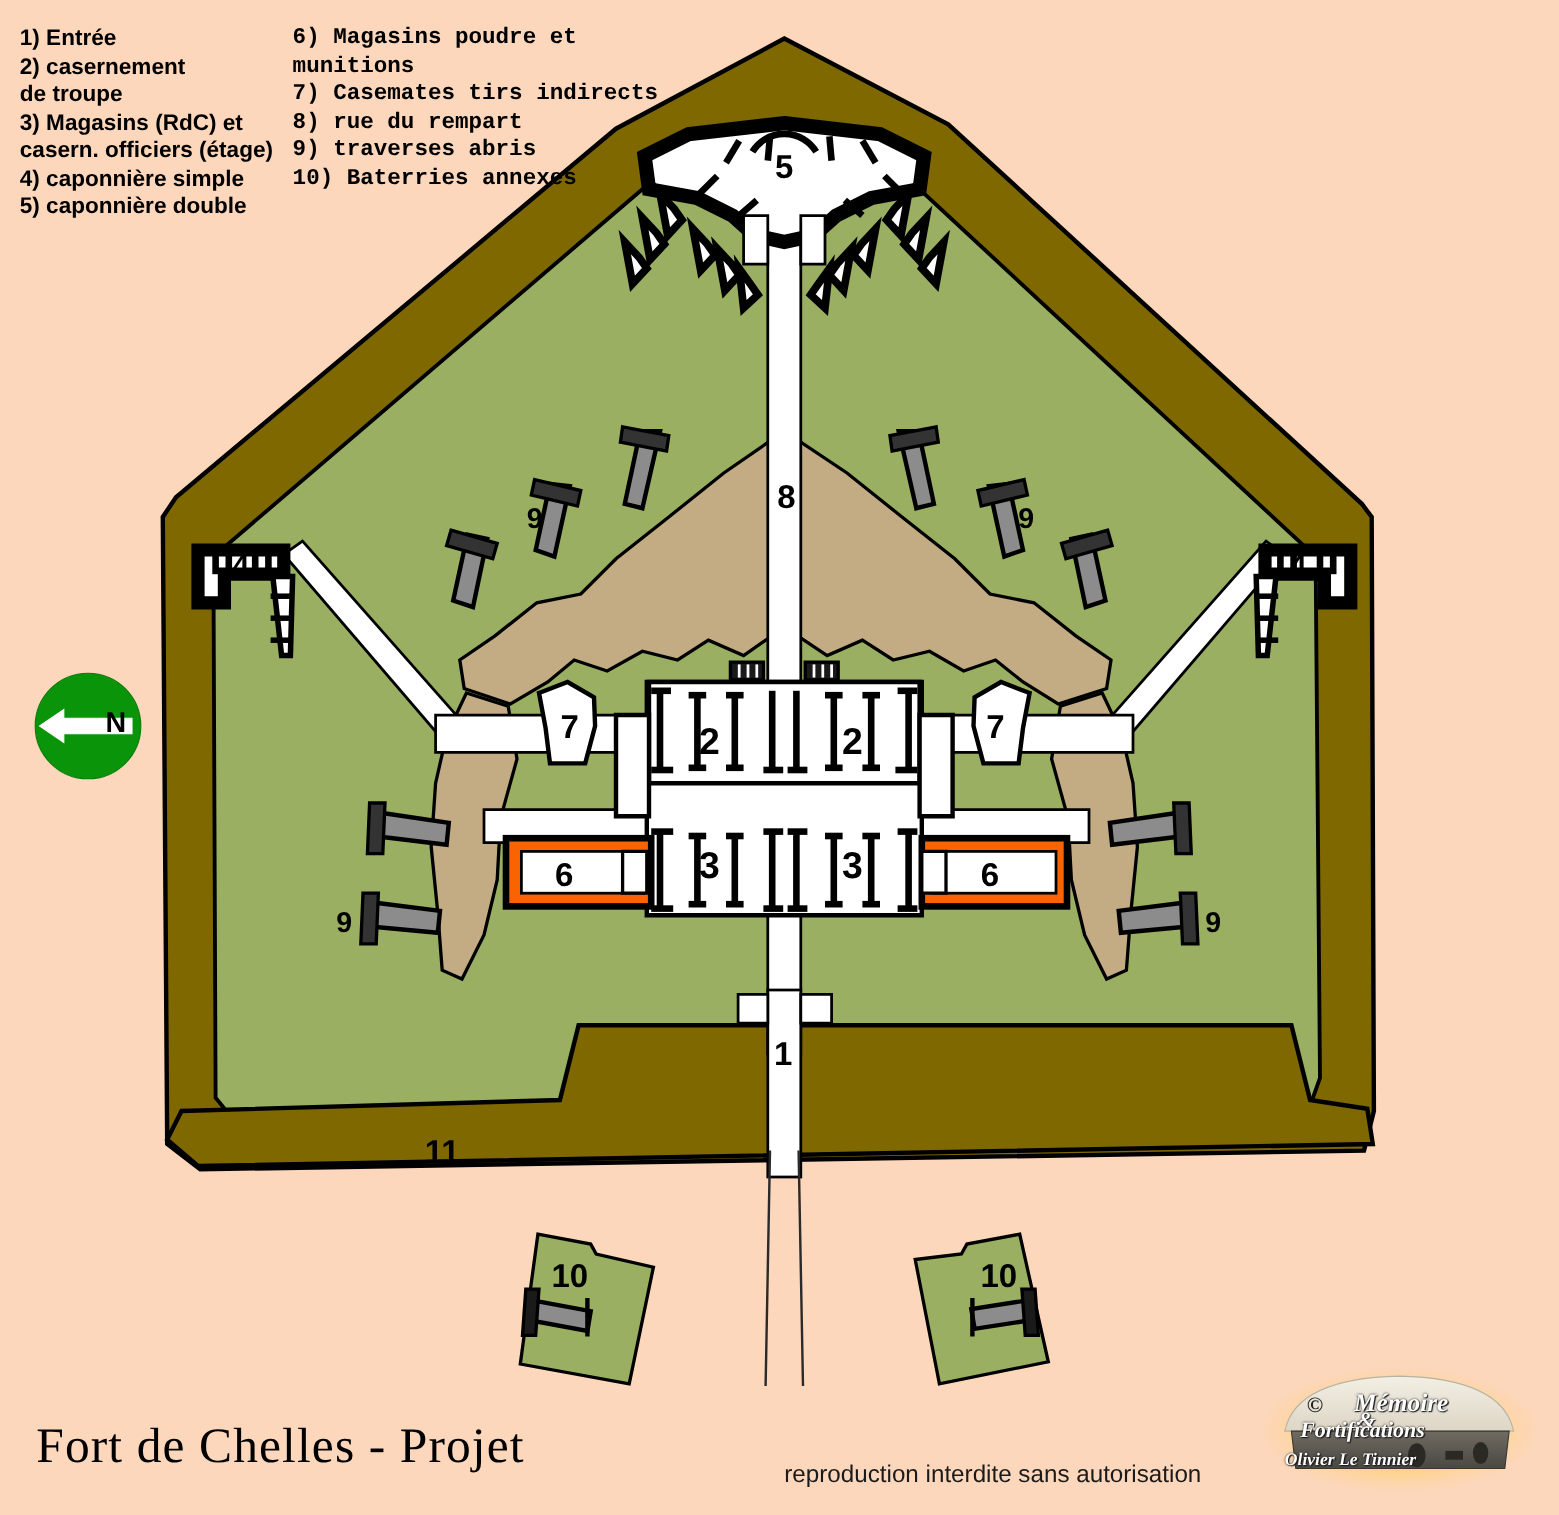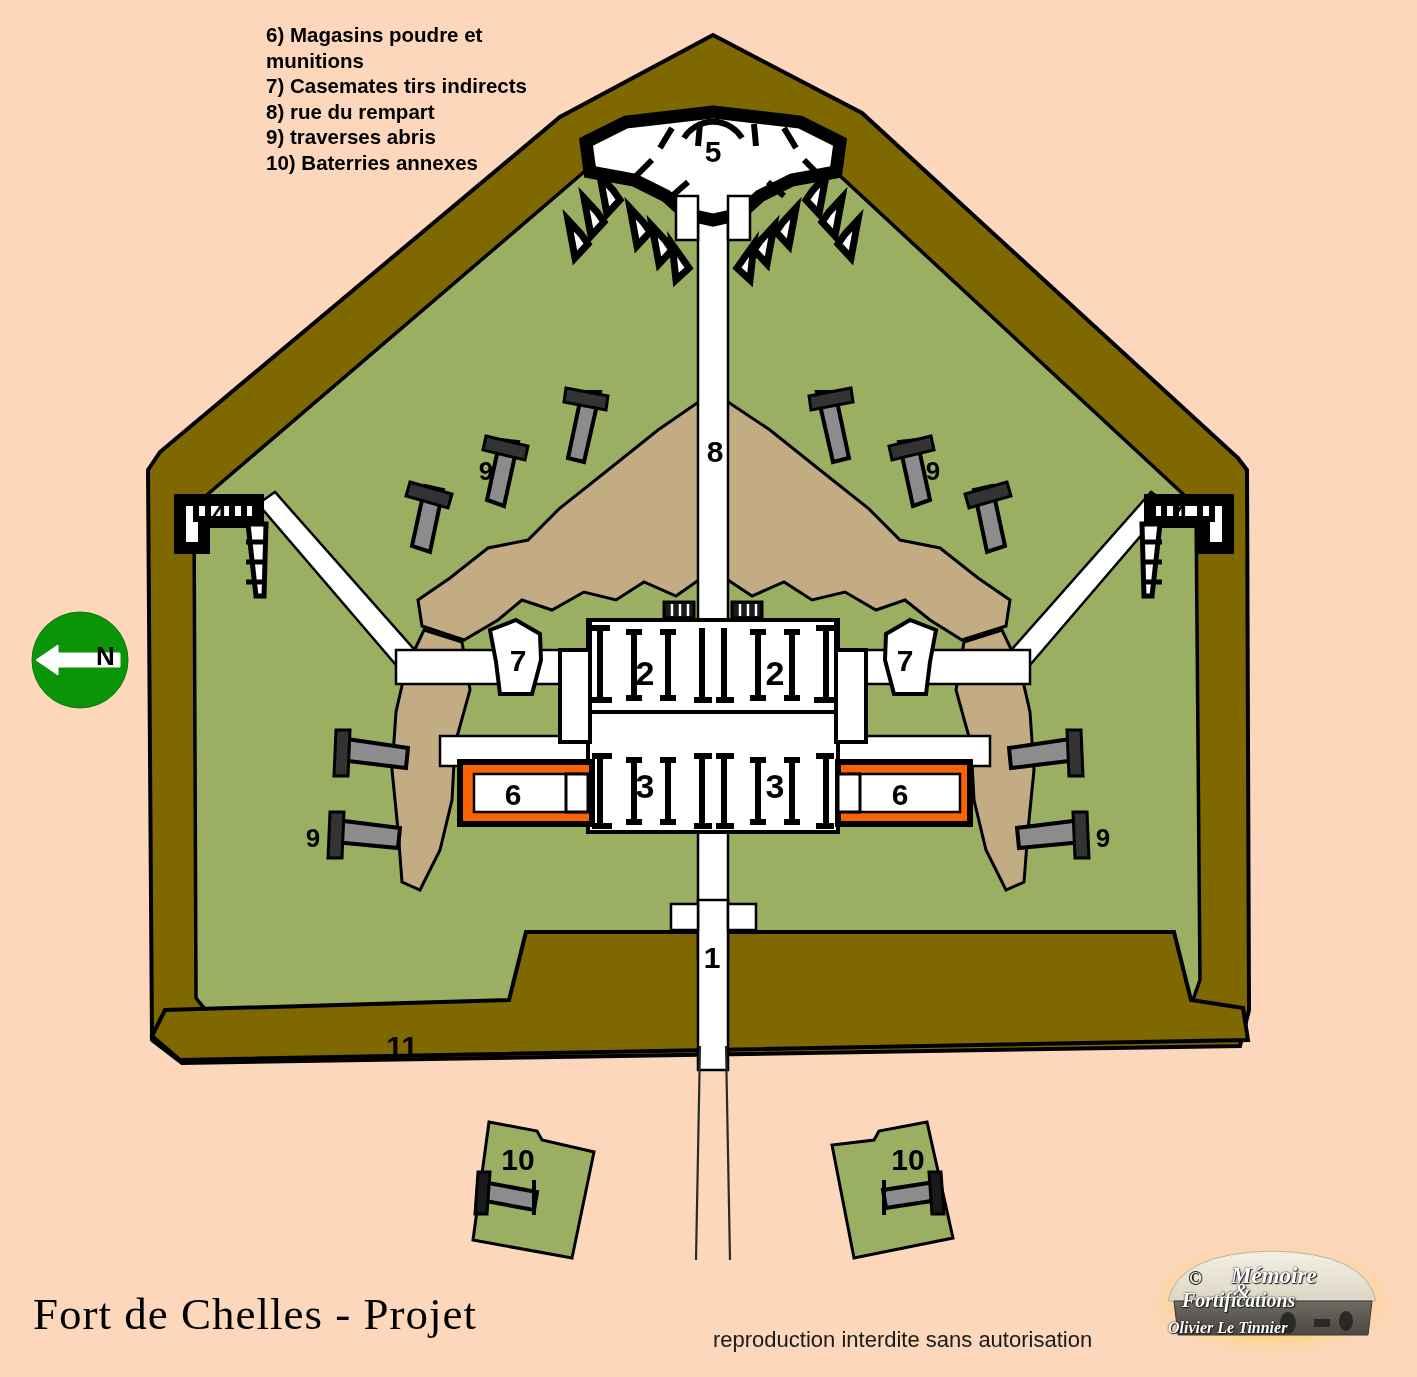--- a/index.html
+++ b/index.html
@@ -23,21 +23,21 @@
   .legend-col {
     position: absolute;
     font-family: "Liberation Sans", sans-serif;
     font-weight: bold;
     font-size: 20.5px;
     line-height: 25.5px;
     color: #000;
     white-space: pre-line;
   }
   #legend-col-1 { left: 18px; top: 22px; }
-  #legend-col-2 { left: 266px; top: 22px; }
+  #legend-col-2 { left: 266px; top: 22px; font-family: Liberation Mono, monospace; }
 
   #map-title {
     position: absolute;
     left: 33px;
     top: 1288px;
     font-family: "Liberation Serif", serif;
     font-size: 45px;
     letter-spacing: 1px;
     color: #000;
     white-space: nowrap;
@@ -423,20 +423,27 @@
       <text class="num" x="313" y="847" font-size="26" text-anchor="middle">9</text>
       <text class="num" x="1103" y="847" font-size="26" text-anchor="middle">9</text>
       <text class="num" x="518" y="1170" font-size="30" text-anchor="middle">10</text>
       <text class="num" x="908" y="1170" font-size="30" text-anchor="middle">10</text>
       <text class="num" x="402" y="1057" font-size="30" text-anchor="middle">11</text>
     </g>
 
   </svg>
 
   
+  <div class="legend-col" id="legend-col-1">1) Entrée
+2) casernement
+     de troupe
+3) Magasins (RdC) et
+casern. officiers (étage)
+4) caponnière simple
+5) caponnière double</div>
   <div class="legend-col" id="legend-col-2">6) Magasins poudre et
       munitions
 7) Casemates tirs indirects
 8) rue du rempart
 9) traverses abris
 10) Baterries annexes</div>
 
   
   <div id="north-label">N</div>
 

